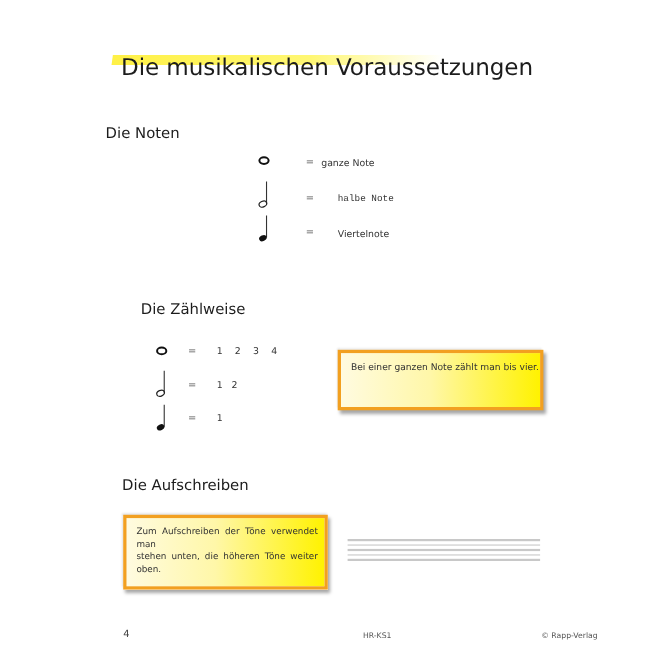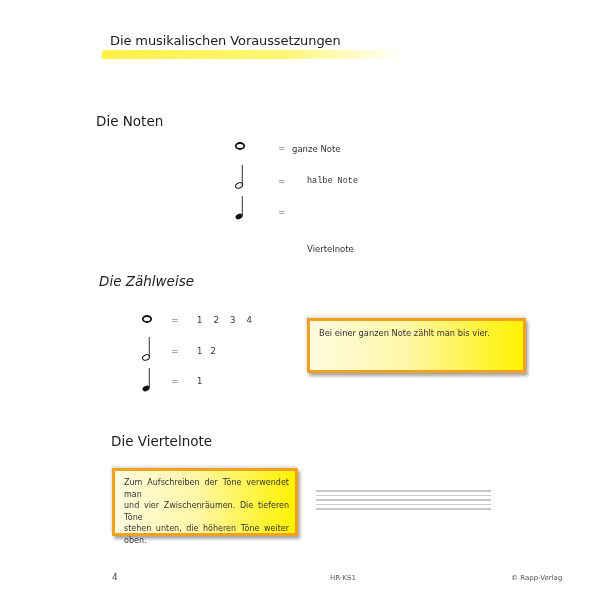--- a/index.html
+++ b/index.html
@@ -1,20 +1,20 @@
 <!DOCTYPE html>
 <html><head>
 <meta charset="utf-8">
 <style>
   html, body { margin:0; padding:0; }
   body { width:600px; height:600px; background:#ffffff; position:relative; overflow:hidden;
          font-family: "DejaVu Sans", sans-serif; color:#1a1a1a; }
   .abs { position:absolute; }
   .title-wrap { left:110px; top:33px; }
-  .title { font-size:13px; color:#1c1c1c; position:relative; z-index:2; white-space:nowrap; letter-spacing:-0.1px; }
+  .title { font-size:21px; color:#1c1c1c; position:relative; z-index:2; white-space:nowrap; letter-spacing:-0.1px;margin-top:16px; }
   .title-hl { position:absolute; left:-8px; top:17px; width:300px; height:9px; z-index:1;
               background:linear-gradient(90deg, rgba(255,240,60,0.95) 0%, rgba(255,245,80,0.8) 60%, rgba(255,250,150,0.0) 100%);
               transform:skewX(-8deg); }
   .h2 { font-size:13.5px; color:#1c1c1c; white-space:nowrap; }
   .small { font-size:8.5px; color:#333; white-space:nowrap; }
   .eq { font-size:9px; color:#555; }
   .note { position:absolute; width:14px; height:26px; }
   .box { position:absolute; border:3px solid #f2a020;
          background:linear-gradient(90deg, #fffbe0 0%, #fff7a8 45%, #fff200 100%);
          box-shadow:2px 3px 3px rgba(0,0,0,0.35), -1px -2px 2px rgba(0,0,0,0.12);
@@ -43,23 +43,23 @@
   <ellipse cx="7" cy="21.5" rx="3.6" ry="2.6" transform="rotate(-25 7 21.5)" fill="none" stroke="#222" stroke-width="1.1"></ellipse>
 </svg>
 <div class="abs eq" style="left:278px; top:176px;">=</div>
 <div class="abs small" style="left:307px; top:176px;font-family:Liberation Mono, monospace;">halbe Note</div>
 
 <svg class="note" style="left:232px; top:195px;" viewBox="0 0 14 26">
   <line x1="10.3" y1="1" x2="10.3" y2="21" stroke="#333" stroke-width="1"></line>
   <ellipse cx="7" cy="21.5" rx="3.6" ry="2.6" transform="rotate(-25 7 21.5)" fill="#111"></ellipse>
 </svg>
 <div class="abs eq" style="left:278px; top:207px;">=</div>
-<div class="abs small" style="left:307px; top:208px;margin-top:36px;">Viertelnote</div>
+<div class="abs small" style="left:307px; top:208px;">Viertelnote</div>
 
-<div class="abs h2" style="left:99px; top:273px;font-style:italic;">Die Zählweise</div>
+<div class="abs h2" style="left:128px; top:273px;">Die Zählweise</div>
 
 <svg class="note" style="left:141px; top:313px; width:12px; height:12px;" viewBox="0 0 12 12">
   <ellipse cx="6" cy="6" rx="4.2" ry="3" fill="none" stroke="#111" stroke-width="1.8"></ellipse>
 </svg>
 <div class="abs eq" style="left:171px; top:315px;">=</div>
 <div class="abs small" style="left:197px; top:315px; white-space:pre; word-spacing:1px;">1   2   3   4</div>
 
 <svg class="note" style="left:139px; top:336px;" viewBox="0 0 14 26">
   <line x1="10.3" y1="1" x2="10.3" y2="21" stroke="#333" stroke-width="1"></line>
   <ellipse cx="7" cy="21.5" rx="3.6" ry="2.6" transform="rotate(-25 7 21.5)" fill="none" stroke="#222" stroke-width="1.1"></ellipse>
@@ -67,35 +67,34 @@
 <div class="abs eq" style="left:171px; top:346px;">=</div>
 <div class="abs small" style="left:197px; top:346px; white-space:pre;">1   2</div>
 
 <svg class="note" style="left:139px; top:367px;" viewBox="0 0 14 26">
   <line x1="10.3" y1="1" x2="10.3" y2="21" stroke="#333" stroke-width="1"></line>
   <ellipse cx="7" cy="21.5" rx="3.6" ry="2.6" transform="rotate(-25 7 21.5)" fill="#111"></ellipse>
 </svg>
 <div class="abs eq" style="left:171px; top:376px;">=</div>
 <div class="abs small" style="left:197px; top:376px;">1</div>
 
-<div class="box" style="left:307px; top:318px; width:219px; height:55px; padding:6px 0 0 9px;">
+<div class="box" style="left:307px; top:318px; width:187px; height:55px; padding:6px 0 0 9px;">
   <div>Bei einer ganzen Note zählt man bis vier.</div>
 </div>
 
-<div class="abs h2" style="left:111px; top:433px;">Die Viertelnote</div>
+<div class="abs h2" style="left:111px; top:433px;">Die Aufschreiben</div>
 
 <div class="box" style="left:112px; top:468px; width:186px; height:68px; padding:6px 6px 0 9px; text-align:justify; font-size:8px; line-height:11.5px;">
   <div>Zum Aufschreiben der Töne verwendet man</div>
-  <div>und vier Zwischenräumen. Die tieferen Töne</div>
   <div>stehen unten, die höheren Töne weiter oben.</div>
 </div>
 
 <div>
   <div class="staff-line" style="top:490px;"></div>
   <div class="staff-line" style="top:494.5px;"></div>
   <div class="staff-line" style="top:499px;"></div>
   <div class="staff-line" style="top:503.5px;"></div>
   <div class="staff-line" style="top:508px;"></div>
 </div>
 
 <div class="abs" style="left:112px; top:572px; font-size:9px; color:#444;">4</div>
 <div class="abs footer" style="left:288px; top:574px;">HR-KS1</div>
-<div class="abs footer" style="left:450px; top:574px;margin-left:19px;">© Rapp-Verlag</div>
+<div class="abs footer" style="left:450px; top:574px;">© Rapp-Verlag</div>
 
 </body></html>

